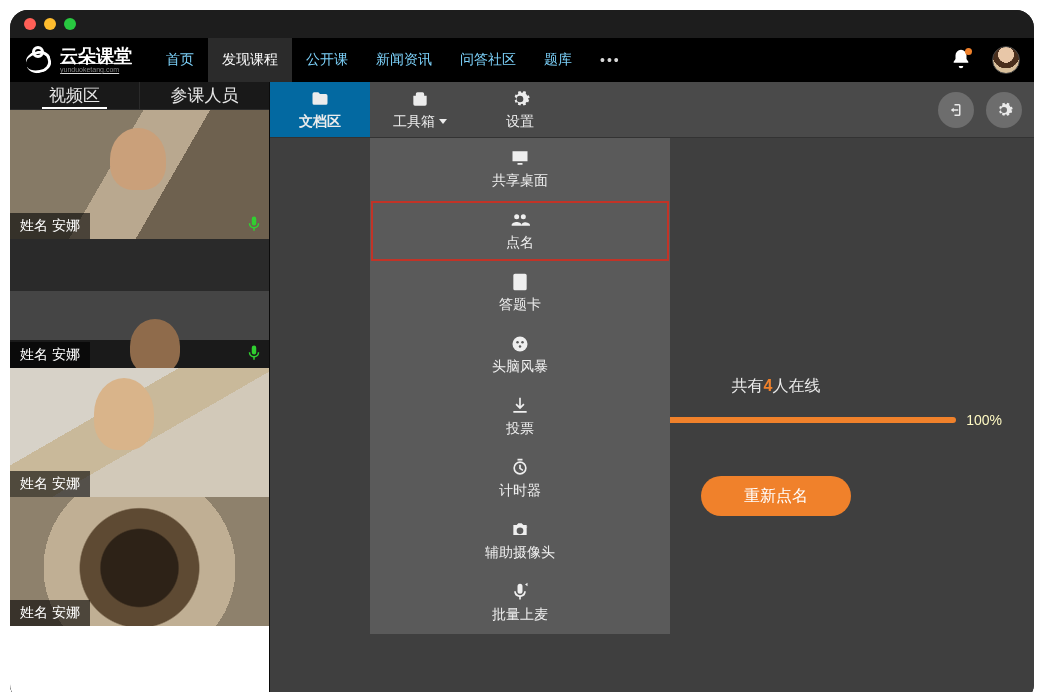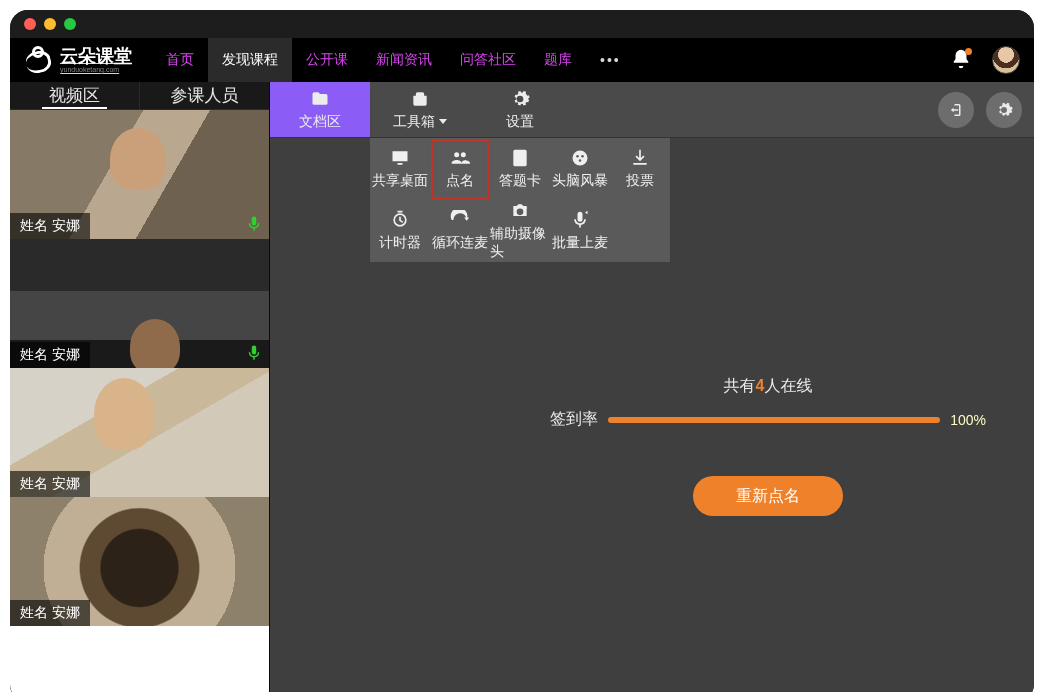--- a/index.html
+++ b/index.html
@@ -11,21 +11,21 @@
 .tl-min { background: #febc2e; }
 .tl-max { background: #28c840; }
 
 .topnav { height: 44px; background: #000; display: flex; align-items: center; padding: 0 14px; color: #d6d6d6; font-size: 14px; }
 .logo { display: flex; align-items: center; gap: 6px; margin-right: 20px; text-decoration: underline; }
 .logo-mark { width: 30px; height: 26px; position: relative; }
 .logo-mark::before { content: ""; position: absolute; left: 2px; top: 4px; width: 22px; height: 16px; border: 3px solid #fff; border-radius: 12px 12px 12px 12px / 10px 10px 10px 10px; border-left: 0; transform: rotate(-12deg); }
 .logo-mark::after { content: ""; position: absolute; left: 8px; top: -1px; width: 6px; height: 6px; border: 3px solid #fff; border-radius: 50%; }
 .logo-text { font-size: 18px; font-weight: 600; color: #fff; line-height: 1; }
 .logo-sub { font-size: 7px; color: #888; margin-top: 1px; }
-.nav-item { padding: 0 14px; height: 44px; display: flex; align-items: center; cursor: pointer; color: #d946ef; }
+.nav-item { padding: 0 14px; height: 44px; display: flex; align-items: center; cursor: pointer; color: #7dd3fc; }
 .nav-item.active { background: #2b2b2b; color: #fff; }
 .nav-more { padding: 0 14px; letter-spacing: 2px; cursor: pointer; }
 .nav-spacer { flex: 1; }
 .bell-wrap { position: relative; width: 24px; height: 24px; margin-right: 18px; cursor: pointer; }
 .bell-wrap svg { width: 22px; height: 22px; fill: #fff; }
 .bell-dot { position: absolute; right: 2px; top: 0; width: 7px; height: 7px; background: #f0812b; border-radius: 50%; }
 .avatar { width: 28px; height: 28px; border-radius: 50%; background: radial-gradient(circle at 50% 30%, #e8c7a8 0 35%, #4a2f1d 36% 60%, #d9c09c 61% 100%); border: 1px solid #444; cursor: pointer; }
 
 .body { flex: 1; display: flex; min-height: 0; }
 .sidebar { width: 260px; background: #191919; border-right: 1px solid #0b0b0b; display: flex; flex-direction: column; }
@@ -42,35 +42,35 @@
 .vcell.v4 { background: radial-gradient(circle at 50% 55%,#2d2217 0 26%,#5e4a33 27% 40%,#c0af94 41% 65%,#8e816c 65% 100%); }
 .vcell.v5 { background: #fff; }
 .vlabel { position: absolute; left: 0; bottom: 0; background: rgba(0,0,0,.6); color: #fff; font-size: 14px; padding: 4px 10px; }
 .mic { position: absolute; right: 6px; bottom: 6px; width: 18px; height: 18px; }
 .mic svg { width: 18px; height: 18px; fill: #30d030; }
 .head-blob { position: absolute; border-radius: 50% 50% 40% 40%; background: #caa07a; }
 
 .main { flex: 1; display: flex; flex-direction: column; background: #3f3f3f; position: relative; }
 .maintabs { height: 56px; background: #4a4a4a; display: flex; align-items: stretch; border-bottom: 1px solid #333; }
 .mtab { width: 100px; display: flex; flex-direction: column; align-items: center; justify-content: center; gap: 4px; color: #ececec; font-size: 14px; cursor: pointer; }
-.mtab.dark { background: #8b5cf6; }
+.mtab.dark { background: #0369a1; font-weight: bold; }
 .mtab svg { width: 22px; height: 20px; fill: #ececec; }
 .mtab .lbl { display: flex; align-items: center; gap: 4px; }
 .caret { width: 0; height: 0; border-left: 4px solid transparent; border-right: 4px solid transparent; border-top: 5px solid #ececec; }
 .mtab-spacer { flex: 1; }
 .circle-btn { width: 36px; height: 36px; border-radius: 50%; background: #6d6d6d; display: flex; align-items: center; justify-content: center; cursor: pointer; margin-right: 12px; align-self: center; }
 .circle-btn svg { width: 18px; height: 18px; fill: #eaeaea; }
 
-.tool-dropdown { position: absolute; left: 100px; top: 56px; width: 300px; background: #5a5a5a; display: grid; grid-template-columns: repeat(5,1fr); z-index: 5; }
+.tool-dropdown { position: absolute; left: 100px; top: 56px; width: 300px; background: #5a5a5a; display: grid; grid-template-columns: repeat(1,1fr); z-index: 5; }
 .tool-item { height: 62px; display: flex; flex-direction: column; align-items: center; justify-content: center; gap: 4px; color: #efefef; font-size: 14px; cursor: pointer; }
 .tool-item svg { width: 22px; height: 20px; fill: #efefef; }
 .tool-item.hl { outline: 2px solid #c23327; outline-offset: -3px; }
 
 .maincontent { flex: 1; position: relative; }
-.stats { position: absolute; left: 280px; right: 48px; top: 238px; color: #eaeaea; }
+.stats { position: absolute; left: 280px; right: 32px; top: 238px; color: #eaeaea; }
 .stats .line { text-align: center; font-size: 16px; margin-bottom: 6px; }
 .stats .orange-num { color: #f0812b; font-weight: 600; }
 .progress-row { display: flex; align-items: center; gap: 10px; margin-top: 12px; }
 .plabel { font-size: 16px; }
 .pbar { flex: 1; height: 6px; background: #f0812b; border-radius: 4px; }
 .ppct { font-size: 14px; color: #fef9c3; }
 .redo-btn { display: block; margin: 46px auto 0; width: 150px; height: 40px; border-radius: 22px; background: #f0812b; color: #fff; font-size: 16px; border: none; cursor: pointer; }
 </style>
 </head>
 <body>
@@ -211,26 +211,20 @@
           <span>投票</span>
         </div>
         <div class="tool-item">
           <svg viewBox="0 0 24 24">
               <path d="M12 4a8 8 0 108 8 8 8 0 00-8-8zm0 2a6 6 0 11-6 6 6 6 0 016-6zm-1 2h2v4l3 2-1 1.7-4-2.7V8zM9 1h6v2H9V1z"></path>
             </svg>
           <span>计时器</span>
         </div>
         <div class="tool-item">
           <svg viewBox="0 0 24 24">
-              <path d="M12 4a8 8 0 017.4 5H17l3 4 3-4h-2.3A10 10 0 102 12h2a8 8 0 018-8z"></path>
-            </svg>
-          <span>循环连麦</span>
-        </div>
-        <div class="tool-item">
-          <svg viewBox="0 0 24 24">
               <path d="M4 6h4l2-2h4l2 2h4v12H4V6zm8 3a4 4 0 100 8 4 4 0 000-8zm6-1h3l-1.5 2L18 8z"></path>
             </svg>
           <span>辅助摄像头</span>
         </div>
         <div class="tool-item">
           <svg viewBox="0 0 24 24">
               <path d="M12 14a3 3 0 003-3V5a3 3 0 10-6 0v6a3 3 0 003 3zm5-3a5 5 0 01-10 0H5a7 7 0 006 6.9V21h2v-3.1A7 7 0 0019 11h-2zM18 3l3-2v4l-3-2z"></path>
             </svg>
           <span>批量上麦</span>
         </div>

